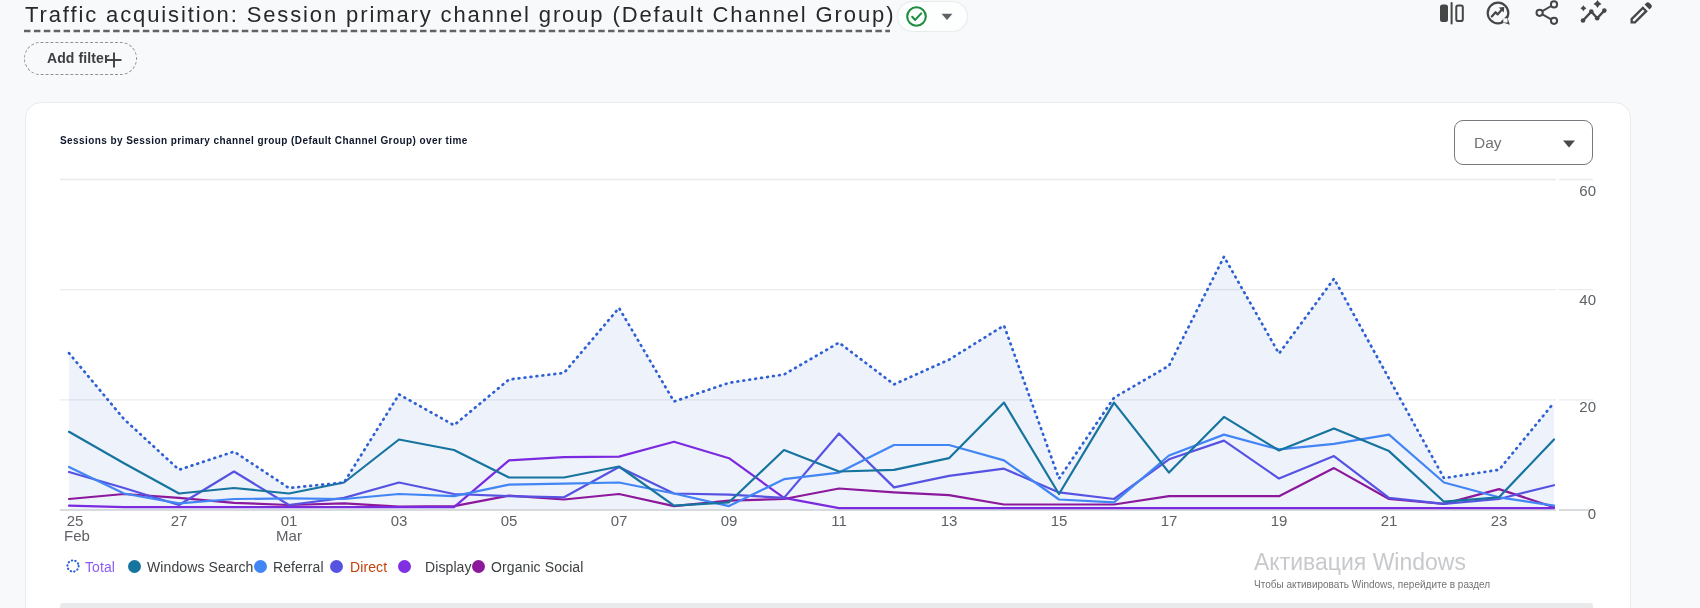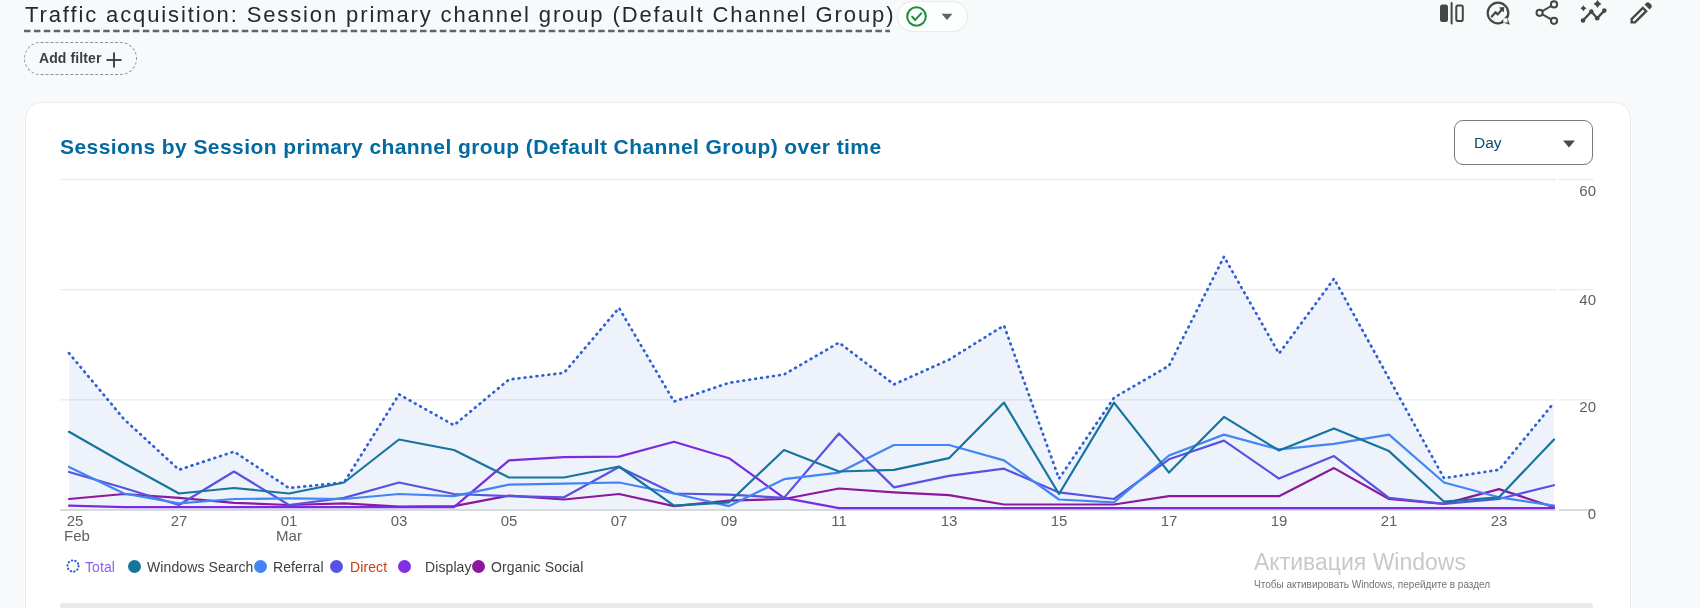--- a/index.html
+++ b/index.html
@@ -43,30 +43,30 @@
  <circle cx="12.3" cy="11.6" r="2.3" fill="#444746"></circle>
  <circle cx="18.2" cy="18.3" r="2.3" fill="#444746"></circle>
  <circle cx="25.3" cy="10.6" r="2.3" fill="#444746"></circle>
  <path d="M4.4 5.3 Q5.4 7.3 7.4 8.3 Q5.4 9.3 4.4 11.3 Q3.4 9.3 1.4 8.3 Q3.4 7.3 4.4 5.3 Z" fill="#444746"></path>
  <path d="M18.5 0 Q19.7 2.8 22.5 4 Q19.7 5.2 18.5 8 Q17.3 5.2 14.5 4 Q17.3 2.8 18.5 0 Z" fill="#444746"></path>
 </svg>
 <svg width="28" height="28" viewBox="0 0 24 24" style="position:absolute;left:1627px;top:-1px">
  <path d="M5 19h1.4l8.625-8.625-1.4-1.4L5 17.6V19ZM19.3 8.925l-4.25-4.2 1.4-1.4q.575-.575 1.413-.575.837 0 1.412.575l1.4 1.4q.575.575.6 1.388.025.812-.55 1.387ZM17.85 10.4 7.25 21H3v-4.25L13.6 6.15Z" fill="#444746"></path>
 </svg>
 <div style="position:absolute;left:24px;top:42px;width:113px;height:33px;border:1px dashed #8e9196;border-radius:17px;"></div>
-<div style="position:absolute;left:39px;top:50px;font-size:14px;font-weight:bold;color:#3c4043;letter-spacing:0.1px">Add filter</div>
+<div style="position:absolute;left:47px;top:50px;font-size:14px;font-weight:bold;color:#3c4043;letter-spacing:0.1px">Add filter</div>
 <svg width="18" height="18" viewBox="0 0 18 18" style="position:absolute;left:105px;top:51px">
  <line x1="9" y1="1.5" x2="9" y2="16.5" stroke="#3c4043" stroke-width="1.9"></line>
  <line x1="1.5" y1="9" x2="16.5" y2="9" stroke="#3c4043" stroke-width="1.9"></line>
 </svg>
 
 <div style="position:absolute;left:25px;top:102px;width:1606px;height:530px;background:#fff;border:1px solid #e9ebee;border-radius:16px"></div>
-<div style="position:absolute;left:60px;top:135px;font-size:21px;font-weight:bold;color:#0369a1;letter-spacing:0.42px">Sessions by Session primary channel group (Default Channel Group) over time</div>
+<div style="position:absolute;left:60px;top:135px;font-size:10px;font-weight:bold;color:#0f172a;letter-spacing:0.42px">Sessions by Session primary channel group (Default Channel Group) over time</div>
 <div style="position:absolute;left:1454px;top:120px;width:139px;height:45px;border:1px solid #767a7e;border-radius:9px;background:#fff"></div>
-<div style="position:absolute;left:1474px;top:134px;font-size:15.5px;color:#0c4a6e">Day</div>
+<div style="position:absolute;left:1474px;top:134px;font-size:15.5px;color:#737373">Day</div>
 <svg width="14" height="8" viewBox="0 0 14 8" style="position:absolute;left:1562px;top:140px">
  <path d="M1 0.5 L13 0.5 L7 7.5 Z" fill="#474a4d"></path>
 </svg>
 <svg width="1700" height="608" viewBox="0 0 1700 608" style="position:absolute;left:0;top:0" font-family="'Liberation Sans',sans-serif">
 <line x1="60" y1="179.5" x2="1556" y2="179.5" stroke="#e9ebed" stroke-width="1.3"></line>
     <line x1="1559" y1="179.5" x2="1593" y2="179.5" stroke="#e9ebed" stroke-width="1.3"></line>
     <line x1="60" y1="289.7" x2="1556" y2="289.7" stroke="#e9ebed" stroke-width="1.3"></line>
     <line x1="1559" y1="289.7" x2="1593" y2="289.7" stroke="#e9ebed" stroke-width="1.3"></line>
     <line x1="60" y1="399.8" x2="1556" y2="399.8" stroke="#e9ebed" stroke-width="1.3"></line>
     <line x1="1559" y1="399.8" x2="1593" y2="399.8" stroke="#e9ebed" stroke-width="1.3"></line>

